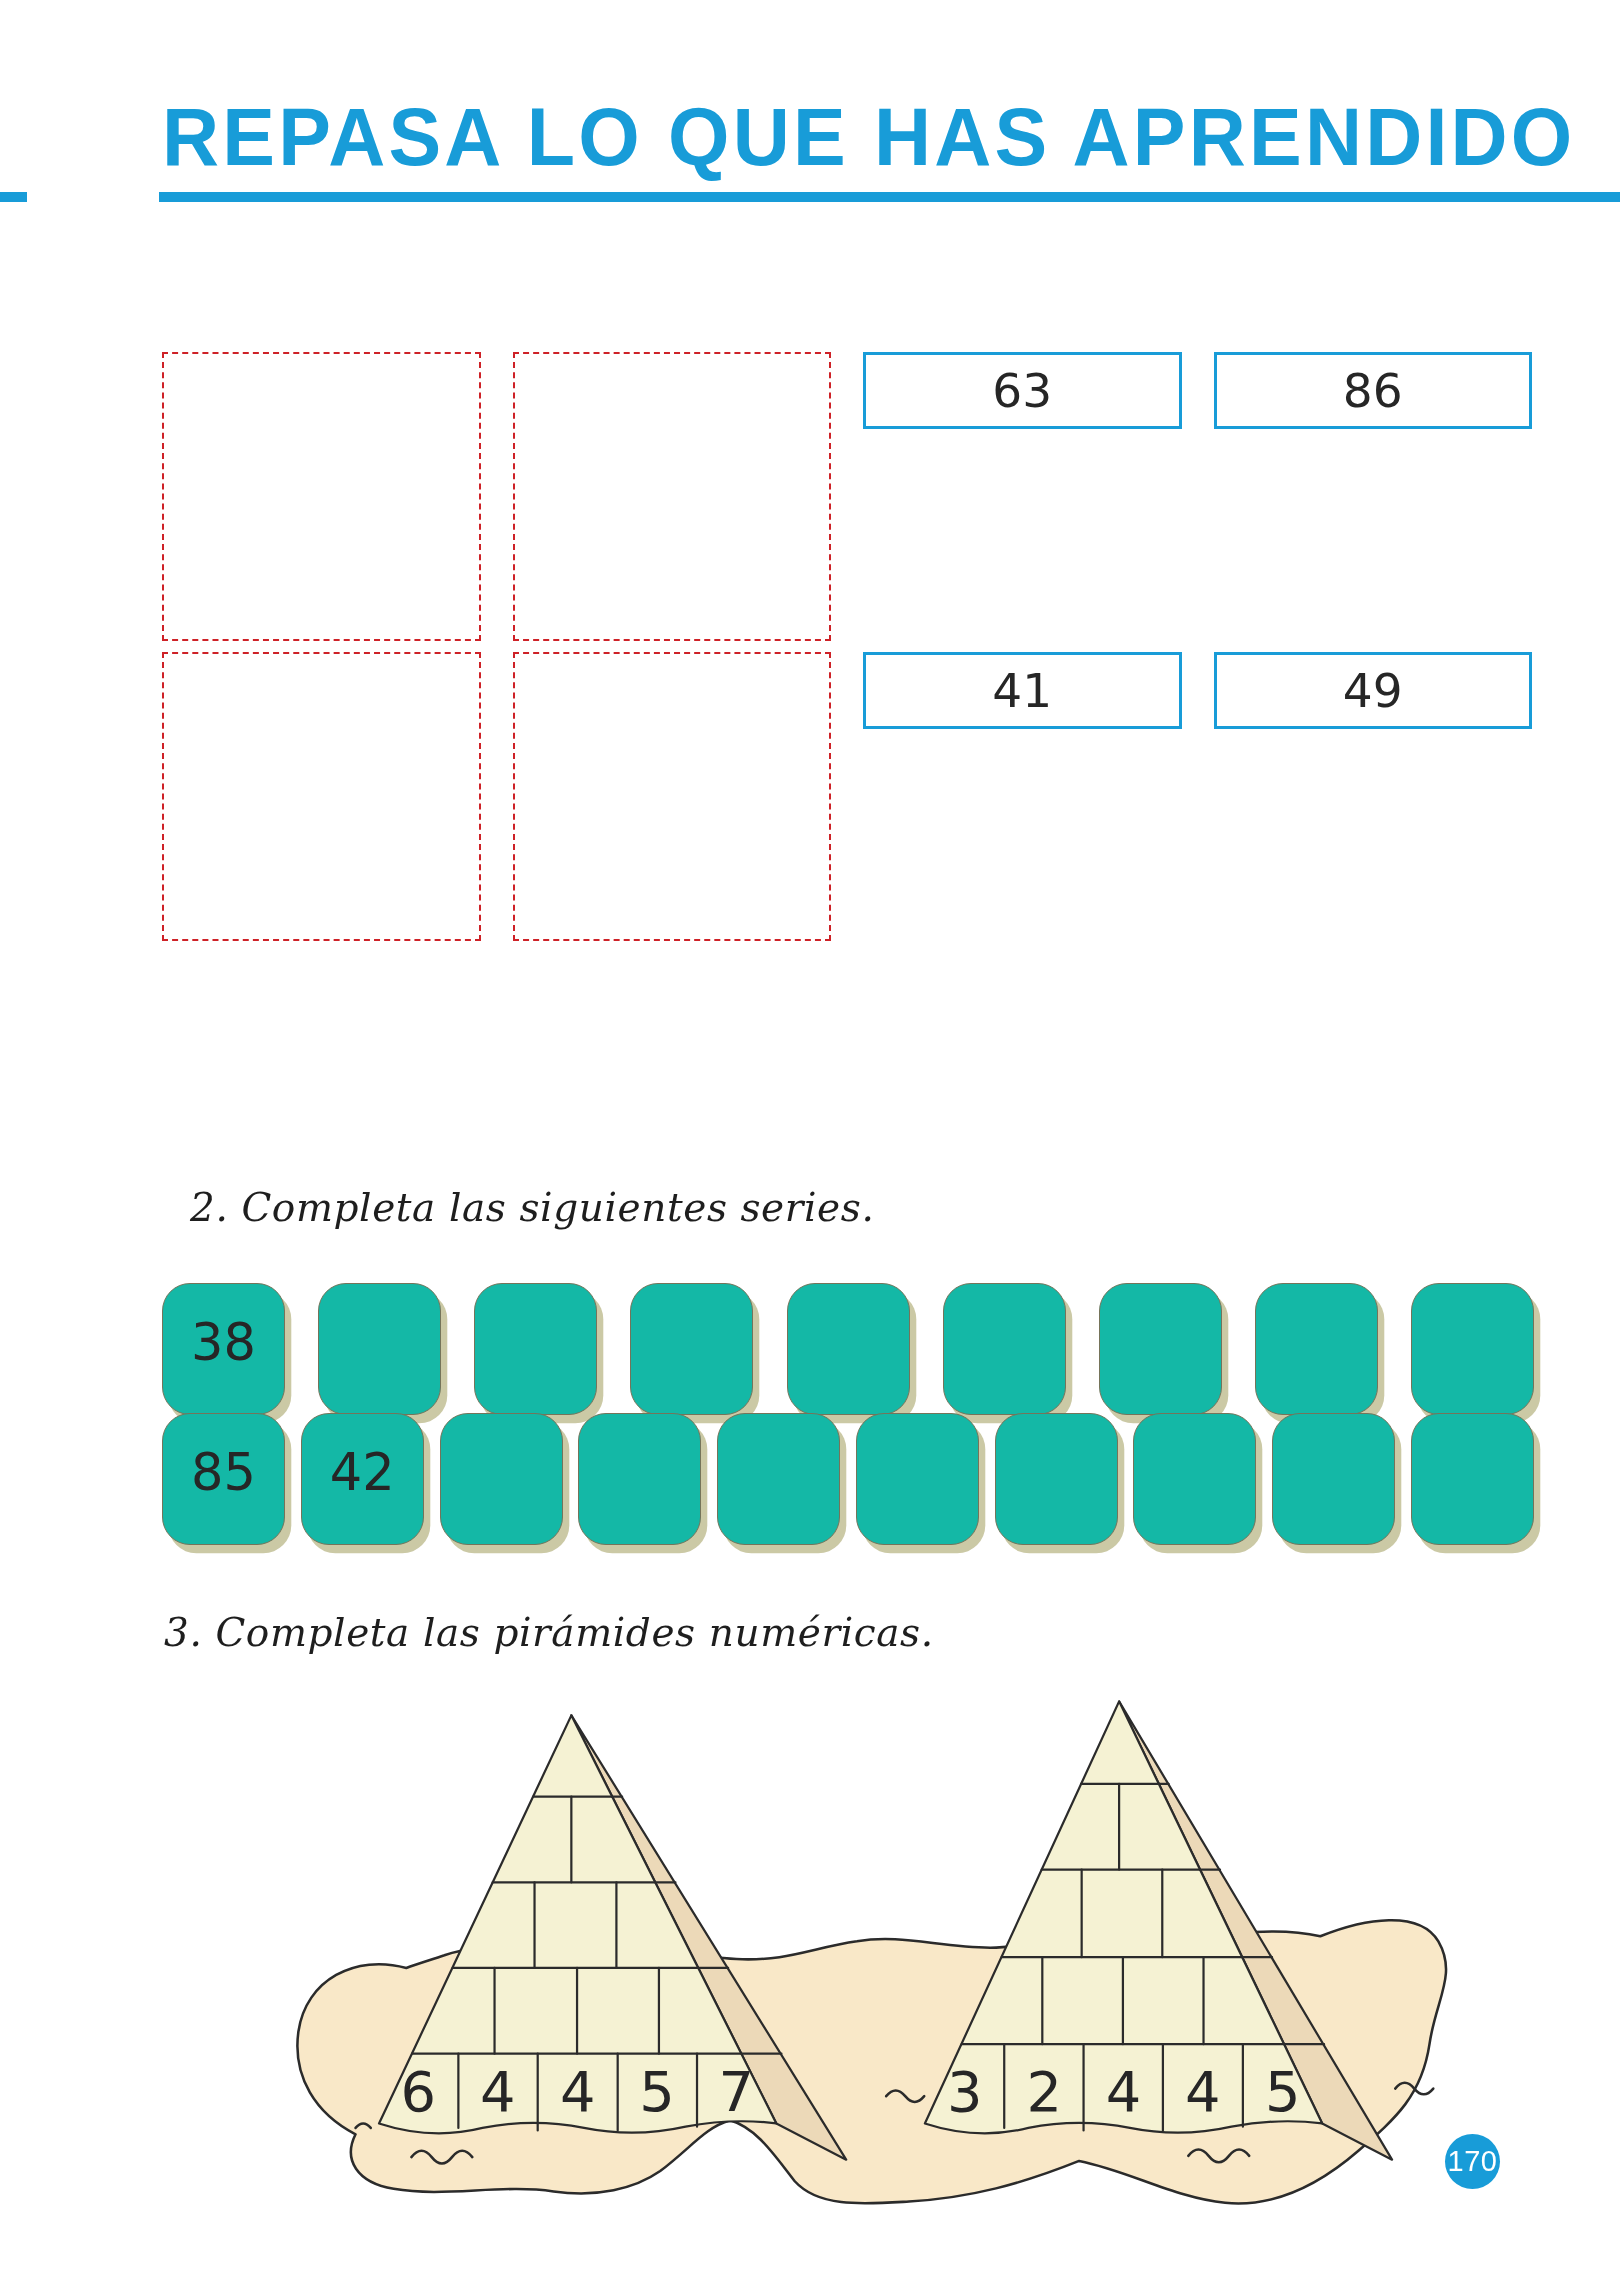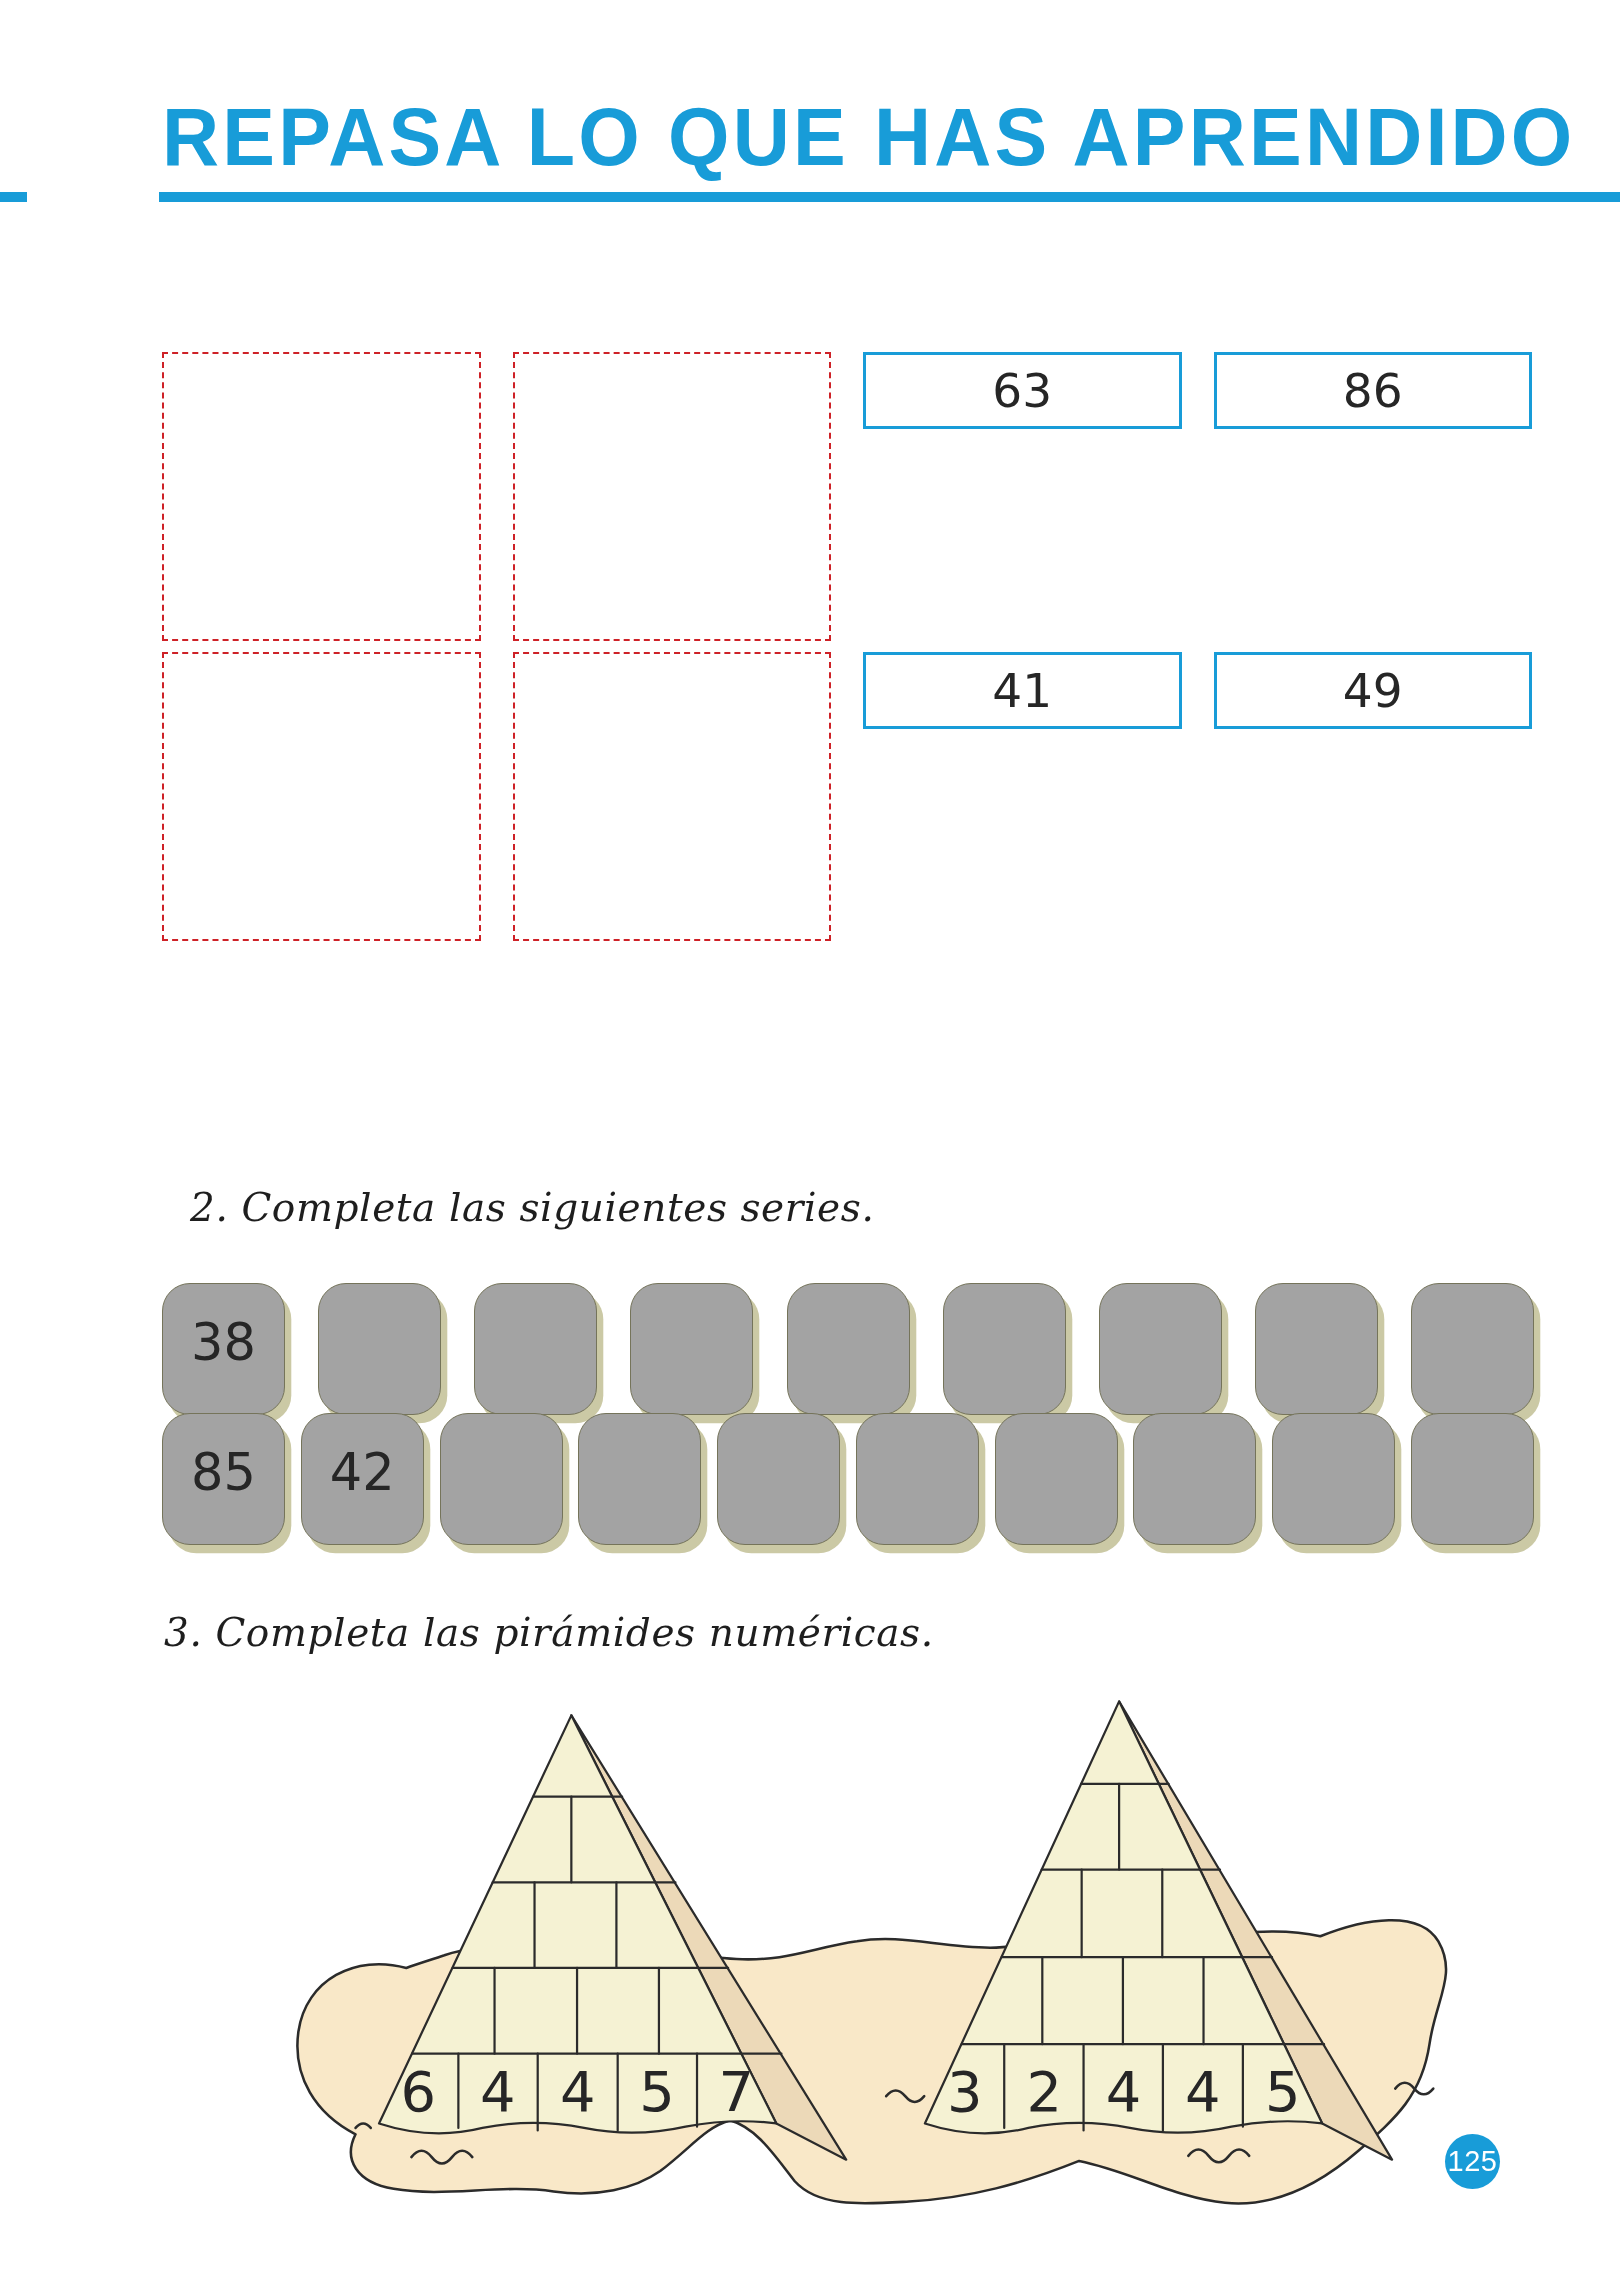--- a/index.html
+++ b/index.html
@@ -38,21 +38,21 @@
     font-size:47px; color:#262626;
   }
   
   .series-row {
     position:absolute; left:162px; width:1372px;
     display:flex; justify-content:space-between;
   }
   #series1 { top:1283px; }
   #series2 { top:1413px; }
   .series-row .card {
-    width:123px; height:132px; background:#a3a3a3;
+    width:123px; height:132px; background:#14b8a6;
     border:1.3px solid #75745A; border-radius:28px;
     box-shadow:6.3px 8.3px 0 #CBC9A5;
     display:flex; align-items:center; justify-content:center;
     padding-bottom:13px; font-size:51px; color:#262626;
   }
   
   .scene { position:absolute; left:0; top:1676px; width:1620px; height:596px; }
   .scene svg { display:block; width:100%; height:100%; }
   .pyr-num {
     font-family:"DejaVu Sans", sans-serif; font-size:88px; fill:#262626; text-anchor:middle;
@@ -211,17 +211,17 @@
           <text class="pyr-num" x="1645" y="3325">2</text>
           <text class="pyr-num" x="1770" y="3325">4</text>
           <text class="pyr-num" x="1895" y="3325">4</text>
           <text class="pyr-num" x="2021" y="3325">5</text>
         </g>
       </g>
     </svg>
   </div>
 
   <div class="page-badge">
-    <span>125</span>
+    <span>170</span>
   </div>
 
 </div>
 
 
 </body></html>

